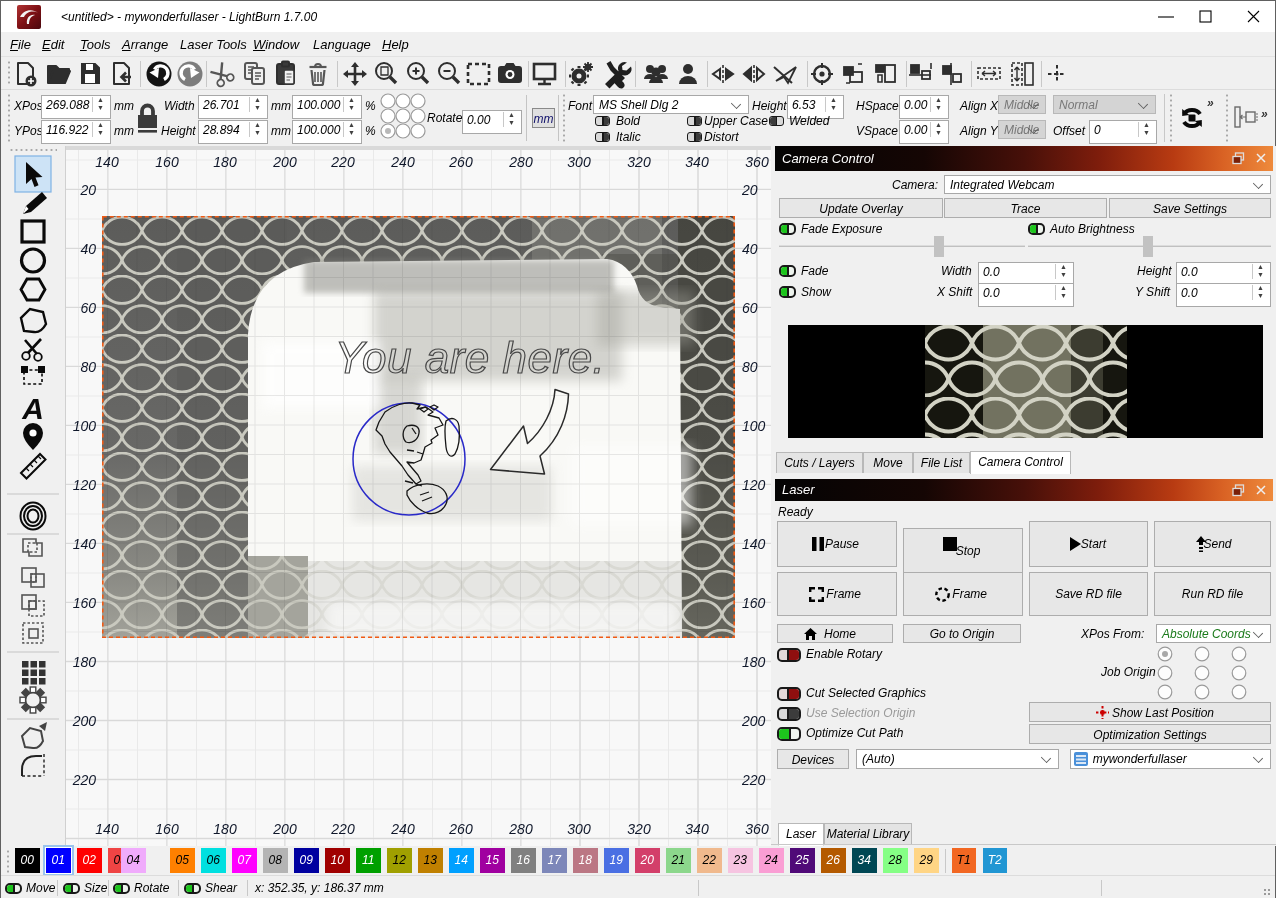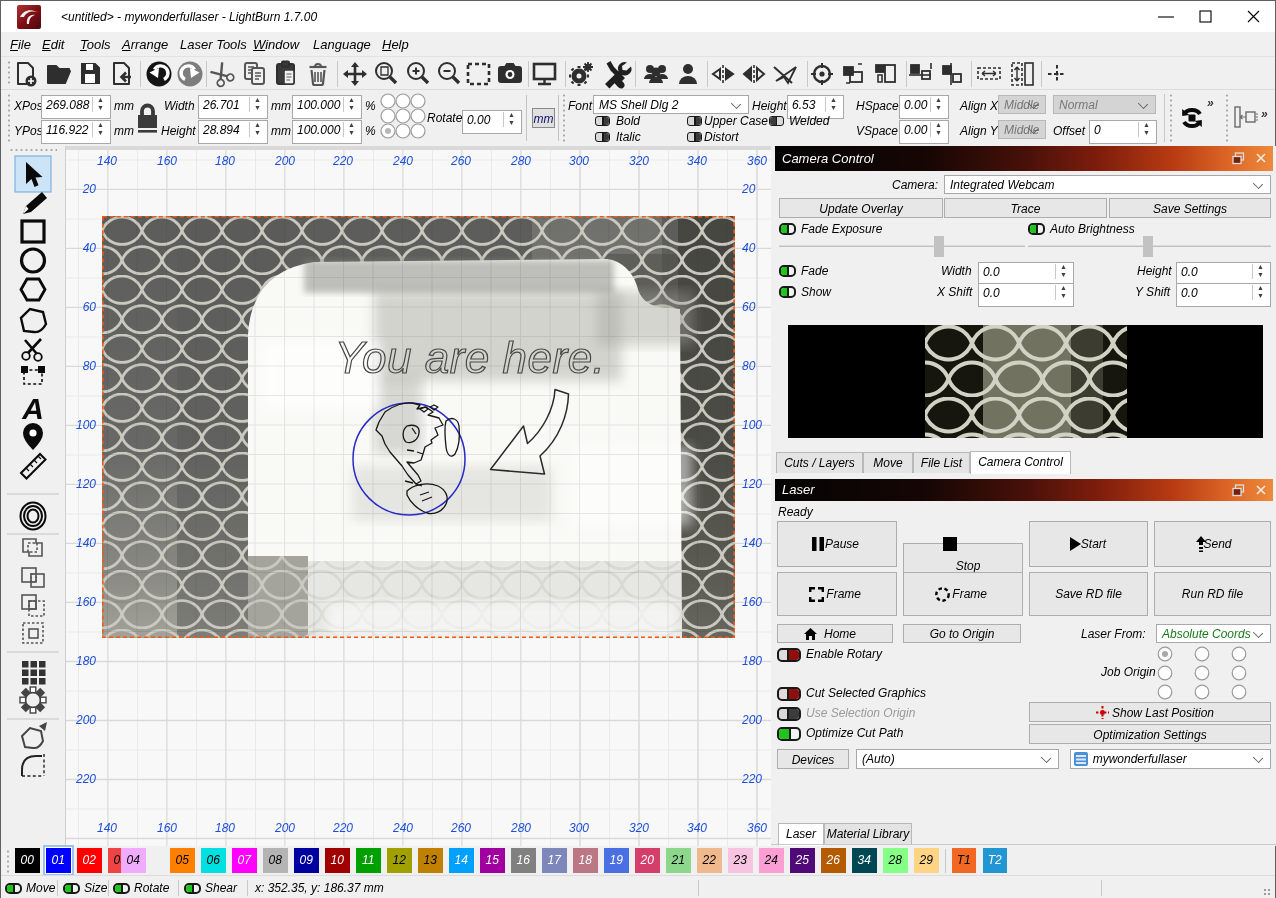--- a/index.html
+++ b/index.html
@@ -42,21 +42,21 @@
   .tog.on2 { background:#d9d9d9; } .tog.on2 i { left:0; right:auto; background:#3c3c3c; border-left:none; border-right:1.5px solid #191919; border-radius:3px 0 0 3px; }
 
   .btn { position:absolute; background:#e7e7e7; border:1px solid #adadad; font-size:12px; text-align:center; color:#000; }
 
   
   #leftbar { position:absolute; left:0; top:145px; width:64px; height:700px; background:#f0f0f0; }
   #leftbar svg { position:absolute; left:15px; }
 
   
   #canvas { position:absolute; left:64px; top:145px; width:706px; height:700px; background:#f8f8f8; overflow:hidden; border-left:1px solid #d0d0d0; }
-  .rnum { position:absolute; font-size:12px; color:#1d4ed8; }
+  .rnum { position:absolute; font-size:14px; color:#0f172a; }
 
   
   #rightdock { position:absolute; left:770px; top:145px; width:506px; height:700px; background:#f0f0f0; }
   .docktitle { position:absolute; left:4px; width:498px; height:25px; background:linear-gradient(90deg,#040404 0%,#150604 30%,#471009 50%,#7e1d0c 65%,#b83b12 80%,#d96224 90%,#ee8a3c 100%); color:#fff; font-size:13px; }
   .docktitle .dt { position:absolute; left:7px; top:5px; }
 
   .tab { position:absolute; height:21px; background:#e4e4e4; border:1px solid #b8b8b8; border-bottom:none; font-size:12px; text-align:center; padding-top:3px; }
   .tab.active { background:#ffffff; height:23px; }
 
   
@@ -758,21 +758,21 @@
       <svg class="abs" style="right:6px;top:5px" width="12" height="12" viewBox="0 0 12 12" stroke="#eee" stroke-width="1.5">
           <path d="M2 2 l8 8 M10 2 l-8 8"></path>
         </svg>
     </div>
     <span class="lbl" style="left:7px;top:359px">Ready</span>
     <div class="btn" style="left:6px;top:375px;width:120px;height:46px;line-height:44px">&nbsp;&nbsp;&nbsp;Pause</div>
     <svg class="abs" style="left:40px;top:391px" width="14" height="14">
         <rect x="1" y="0" width="4.5" height="14" fill="#000"></rect>
         <rect x="8.5" y="0" width="4.5" height="14" fill="#000"></rect>
       </svg>
-    <div class="btn" style="left:132px;top:397px;width:120px;height:56px;line-height:44px">&nbsp;&nbsp;&nbsp;Stop</div>
+    <div class="btn" style="left:132px;top:382px;width:120px;height:56px;line-height:44px">&nbsp;&nbsp;&nbsp;Stop</div>
     <svg class="abs" style="left:172px;top:391px" width="14" height="14">
         <rect width="14" height="14" fill="#000"></rect>
       </svg>
     <div class="btn" style="left:258px;top:375px;width:119px;height:46px;line-height:44px">&nbsp;&nbsp;&nbsp;Start</div>
     <svg class="abs" style="left:297px;top:391px" width="14" height="14">
         <path d="M2 0 L13 7 L2 14 Z" fill="#000"></path>
       </svg>
     <div class="btn" style="left:383px;top:375px;width:117px;height:46px;line-height:44px">&nbsp;&nbsp;&nbsp;Send</div>
     <svg class="abs" style="left:424px;top:390px" width="12" height="16">
         <path d="M6 0 L11 6 L8 6 L8 9 L4 9 L4 6 L1 6 Z" fill="#000"></path>
@@ -787,21 +787,21 @@
     <svg class="abs" style="left:164px;top:441px" width="15" height="15" fill="none" stroke="#000" stroke-width="2.4" stroke-dasharray="3.5 2.6">
         <circle cx="7.5" cy="7.5" r="6.2"></circle>
       </svg>
     <div class="btn" style="left:258px;top:426px;width:119px;height:44px;line-height:42px">Save RD file</div>
     <div class="btn" style="left:383px;top:426px;width:117px;height:44px;line-height:42px">Run RD file</div>
     <div class="btn" style="left:6px;top:478px;width:116px;height:19px;padding-top:2px">&nbsp;&nbsp;&nbsp;Home</div>
     <svg class="abs" style="left:33px;top:482px" width="13" height="12" fill="#000">
         <path d="M6.5 0 L13 6 L11 6 L11 12 L8 12 L8 8 L5 8 L5 12 L2 12 L2 6 L0 6 Z"></path>
       </svg>
     <div class="btn" style="left:132px;top:478px;width:118px;height:19px;padding-top:2px">Go to Origin</div>
-    <span class="lbl" style="left:310px;top:481px">Laser From:</span>
+    <span class="lbl" style="left:310px;top:481px">XPos From:</span>
     <div class="combo" style="left:385px;top:478px;width:115px;color:#1a7a1a">Absolute Coords</div>
     <div class="tog red" style="left:6px;top:502px">
         <i></i>
       </div>
     <span class="lbl" style="left:35px;top:501px">Enable Rotary</span>
     <span class="lbl" style="left:330px;top:519px">Job Origin</span>
     <svg class="abs" style="left:384px;top:498px" width="100" height="60" viewBox="0 0 100 60">
       <g fill="#fdfdfd" stroke="#9a9a9a" stroke-width="1.2">
         <circle cx="10" cy="10" r="6.8"></circle>
           <circle cx="47" cy="10" r="6.8"></circle>

